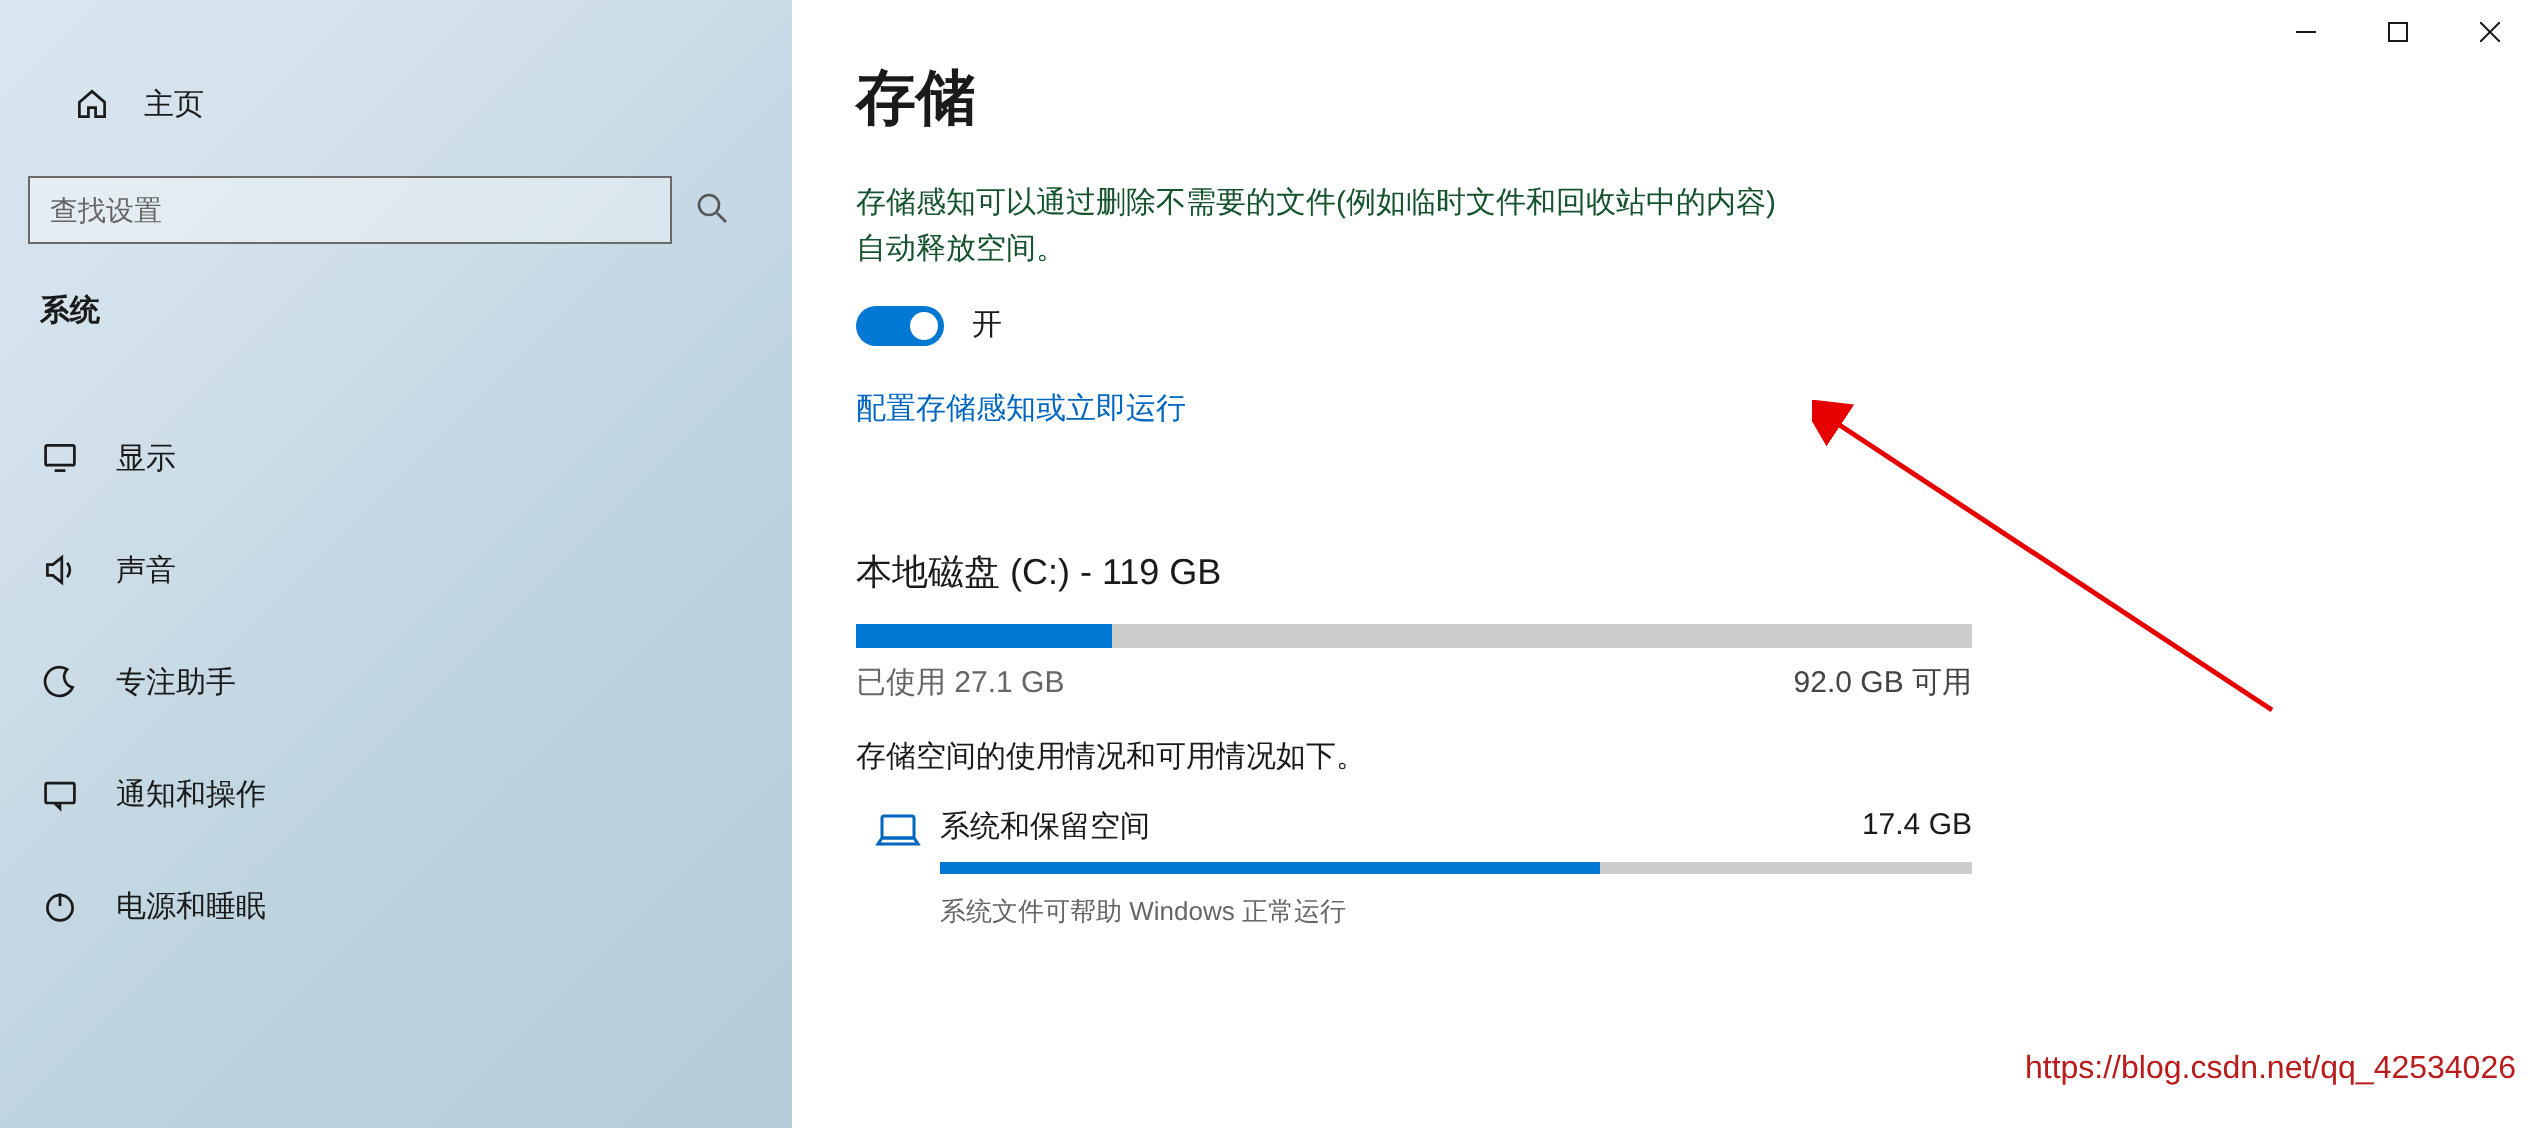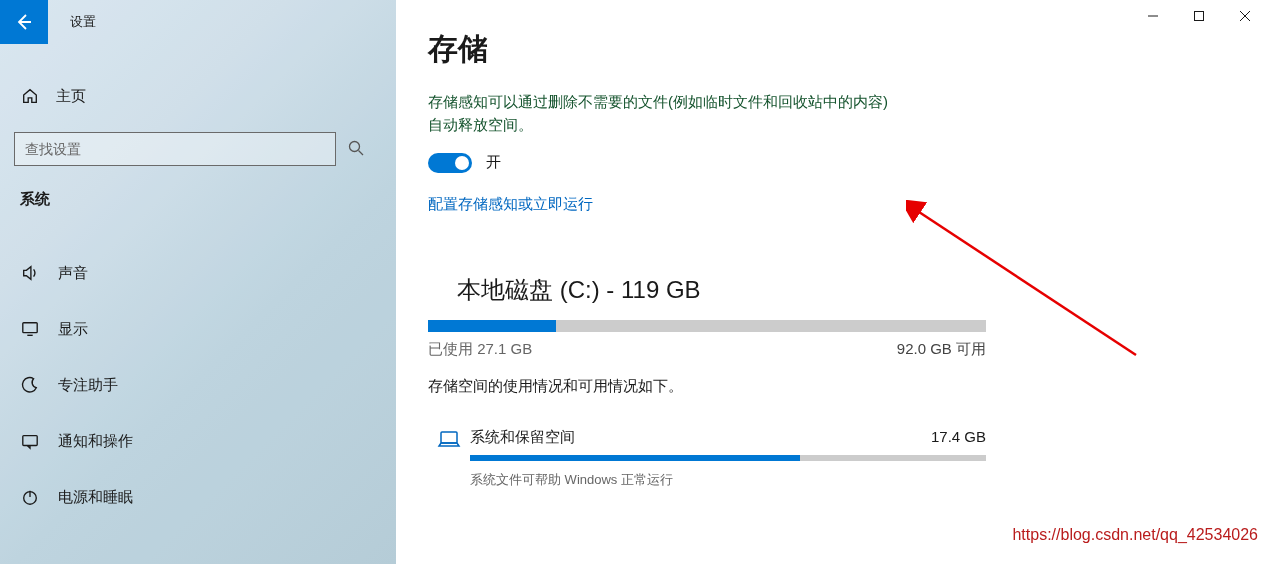--- a/index.html
+++ b/index.html
@@ -6,21 +6,21 @@
     body { width: 1268px; height: 564px; display: flex; background: #fff; overflow: hidden; position: relative; }
     
     .sidebar { width: 396px; height: 100%; background: linear-gradient(135deg, #d4e3ee 0%, #c8dae6 30%, #b3cdda 60%, #a9c4d1 100%); position: relative; }
     .sidebar::before { content: ""; position: absolute; inset: 0; background: rgba(255,255,255,0.15); pointer-events: none; }
     
     .titlebar { display: flex; align-items: center; height: 44px; position: relative; z-index: 1; }
     .back-btn { width: 48px; height: 44px; background: #0078d4; display: flex; align-items: center; justify-content: center; cursor: pointer; }
     .back-btn svg { width: 20px; height: 20px; fill: #fff; }
     .app-title { margin-left: 22px; font-size: 13px; color: #1a1a1a; }
     
-    .home-row { display: flex; align-items: center; height: 44px; padding-left: 20px; margin-top: 30px; cursor: pointer; position: relative; z-index: 1; }
+    .home-row { display: flex; align-items: center; height: 44px; padding-left: 36px; margin-top: 30px; cursor: pointer; position: relative; z-index: 1; }
     .home-row .icon { width: 20px; display: flex; justify-content: center; }
     .home-row .label { margin-left: 16px; font-size: 15px; color: #1a1a1a; }
     
     .search-container { margin: 14px 20px 0 14px; position: relative; z-index: 1; }
     .search-input { width: 322px; height: 34px; border: 1px solid #6a6a6a; background: rgba(255,255,255,0.35); padding: 0 36px 0 10px; font-size: 14px; color: #555; outline: none; }
     .search-input::placeholder { color: #666; }
     .search-icon { position: absolute; right: 12px; top: 8px; width: 16px; height: 16px; }
     
     .category-header { padding: 24px 8px 14px 20px; font-size: 15px; font-weight: 600; color: #1a1a1a; position: relative; z-index: 1; }
     
@@ -34,56 +34,48 @@
     .page-title { font-size: 30px; font-weight: 600; color: #1a1a1a; }
     .description { margin-top: 20px; font-size: 15px; color: #14532d; line-height: 1.55; max-width: 560px; }
     
     .toggle-row { display: flex; align-items: center; margin-top: 16px; }
     .toggle { width: 44px; height: 20px; border-radius: 10px; background: #0078d4; position: relative; cursor: pointer; }
     .toggle::after { content: ""; position: absolute; right: 3px; top: 3px; width: 14px; height: 14px; background: #fff; border-radius: 50%; }
     .toggle-label { margin-left: 14px; font-size: 15px; color: #1a1a1a; }
     
     .config-link { display: inline-block; margin-top: 22px; font-size: 15px; color: #0067c0; cursor: pointer; }
     
-    .disk-title { margin-top: 60px; font-size: 24px; font-weight: 400; color: #1a1a1a; margin-left: 29px; }
+    .disk-title { margin-top: 60px; font-size: 18px; font-weight: 400; color: #1a1a1a; }
     .disk-bar { width: 558px; height: 12px; background: #ccc; margin-top: 14px; position: relative; }
     .disk-bar-fill { height: 100%; background: #0078d4; }
     .disk-stats { display: flex; justify-content: space-between; width: 558px; margin-top: 8px; font-size: 15px; color: #666; }
     .disk-stats .free { color: #444; }
     .disk-note { margin-top: 18px; font-size: 15px; color: #1a1a1a; }
     
-    .category-item { display: flex; align-items: flex-start; width: 558px; margin-top: 32px; cursor: pointer; }
+    .category-item { display: flex; align-items: flex-start; width: 558px; margin-top: 16px; cursor: pointer; }
     .category-item .cat-icon { width: 42px; display: flex; justify-content: center; margin-top: 2px; }
     .category-item .cat-icon svg { width: 24px; height: 20px; fill: none; stroke: #0067c0; stroke-width: 1.5; }
     .category-item .cat-body { flex: 1; }
     .category-item .cat-head { display: flex; justify-content: space-between; font-size: 15px; color: #1a1a1a; }
     .category-item .cat-bar { width: 100%; height: 6px; background: #ccc; margin-top: 8px; }
     .category-item .cat-bar-fill { height: 100%; background: #0078d4; }
     .category-item .cat-desc { margin-top: 10px; font-size: 13px; color: #666; }
     
     .window-controls { position: absolute; top: 0; right: 0; display: flex; }
     .window-controls > div { width: 46px; height: 32px; display: flex; align-items: center; justify-content: center; cursor: pointer; }
     .window-controls svg { width: 10px; height: 10px; stroke: #1a1a1a; stroke-width: 1; fill: none; }
     
     .annotation-arrow { position: absolute; top: 200px; left: 510px; pointer-events: none; z-index: 10; }
     
     .watermark { position: absolute; right: 10px; bottom: 20px; font-size: 16px; color: #b91c1c; }
   </style>
 </head>
 <body>
 
 <div class="sidebar">
-  <div class="titlebar">
-    <div class="back-btn">
-      <svg viewBox="0 0 20 20">
-          <path d="M12 3 L5 10 L12 17 M5 10 H17" stroke="#fff" stroke-width="1.8" fill="none"></path>
-        </svg>
-    </div>
-    <div class="app-title">设置</div>
-  </div>
 
   <div class="home-row">
     <span class="icon">
       <svg width="18" height="18" viewBox="0 0 20 20">
           <path d="M3 9 L10 3 L17 9 V17 H12 V12 H8 V17 H3 Z" fill="none" stroke="#1a1a1a" stroke-width="1.5"></path>
         </svg>
     </span>
     <span class="label">主页</span>
   </div>
 
@@ -94,34 +86,34 @@
         <line x1="10.5" y1="10.5" x2="15" y2="15" stroke="#555" stroke-width="1.3"></line>
       </svg>
   </div>
 
   <div class="category-header">系统</div>
 
   <div class="nav-list">
     <div class="nav-item">
       <span class="icon">
           <svg viewBox="0 0 20 20">
+            <rect x="2" y="3" width="16" height="11" rx="1"></rect>
+            <line x1="7" y1="17" x2="13" y2="17"></line>
+          </svg>
+        </span>
+      <span class="label">显示</span>
+    </div>
+    <div class="nav-item">
+      <span class="icon">
+          <svg viewBox="0 0 20 20">
             <path d="M3 7 H6 L11 3 V17 L6 13 H3 Z"></path>
             <path d="M14 6 Q17 10 14 14"></path>
           </svg>
         </span>
       <span class="label">声音</span>
-    </div>
-    <div class="nav-item">
-      <span class="icon">
-          <svg viewBox="0 0 20 20">
-            <rect x="2" y="3" width="16" height="11" rx="1"></rect>
-            <line x1="7" y1="17" x2="13" y2="17"></line>
-          </svg>
-        </span>
-      <span class="label">显示</span>
     </div>
     <div class="nav-item">
       <span class="icon">
           <svg viewBox="0 0 20 20">
             <path d="M14 3 A8 8 0 1 0 17 13 A6 6 0 0 1 14 3 Z"></path>
           </svg>
         </span>
       <span class="label">专注助手</span>
     </div>
     <div class="nav-item">

